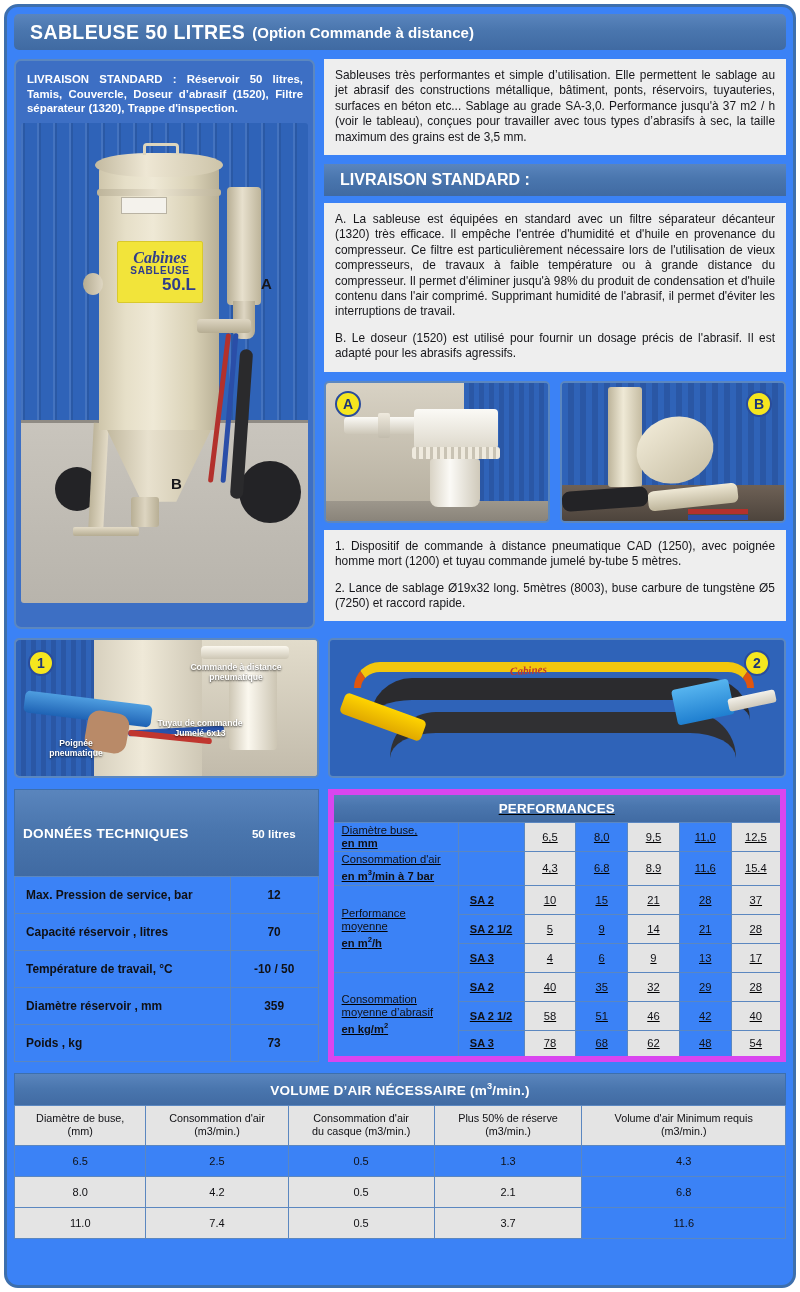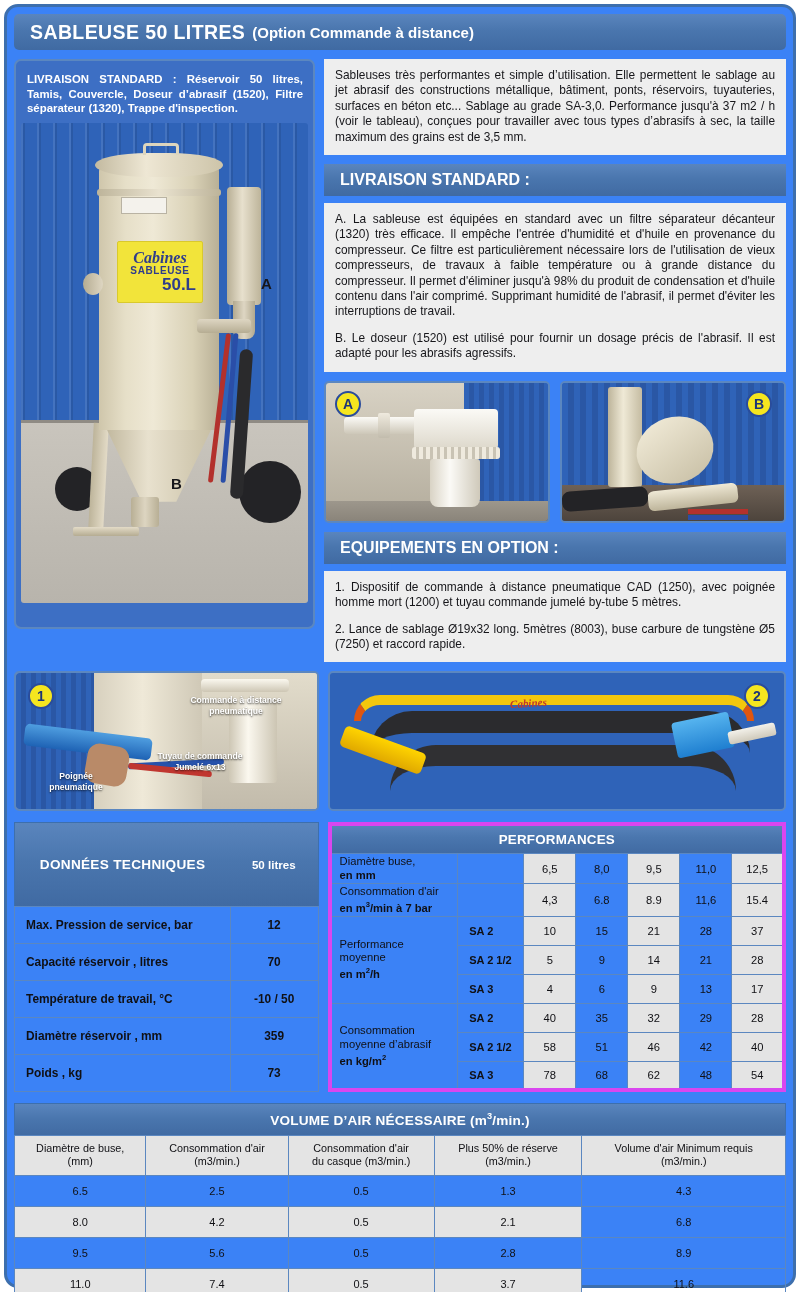--- a/index.html
+++ b/index.html
@@ -238,28 +238,28 @@
 
   
   .tables { display:flex; gap:9px; margin-top:11px; }
   table { border-collapse:collapse; }
   .thead-blue {
     background:linear-gradient(180deg,#5a85bd 0%,#4a76ae 45%,#406aa2 100%);
     color:#ffffff; font-weight:bold;
   }
   
   .tdt { width:307px; border:1px solid #3d6fad; }
-  .tdt th.h1 { font-size:13.6px; letter-spacing:.3px; padding:8px 8px; text-align:center;}
+  .tdt th.h1 { font-size:13.6px; letter-spacing:.3px; padding:8px 8px; text-align:left;}
   .tdt th.h2 { font-size:11.6px; padding:8px 0; text-align:center; width:88px;}
   .tdt td { border:1px solid #5b87c0; font-size:11.9px; height:37px; }
   .tdt td.k { font-weight:bold; padding-left:11px; color:#101014; }
   .tdt td.v { text-align:center; font-weight:bold; color:#101014;margin-top:34px; }
 
   
-  .tpf { width:462px; border:4px solid #d946ef; }
+  .tpf { width:462px; border:6px solid #d946ef;text-decoration:underline; }
   .tpf th.h1 { font-size:13.4px; padding:6px 0; text-align:center; letter-spacing:.2px;}
   .tpf td { border:1px solid #5b87c0; font-size:11.2px; height:29px; color:#101014; }
   .tpf td.lbl { padding-left:8px; width:128px; line-height:13.2px; }
   .tpf td.lbl b { font-weight:bold; }
   .tpf td.sub { text-align:left; padding-left:11px; width:66px; font-weight:bold; font-size:11px;}
   .tpf td.num { text-align:center; width:52px; }
   .shade { background:#e4e4e4; }
 
   
   .tva { width:100%; border:1px solid #3d6fad; margin-top:11px; }
@@ -348,21 +348,20 @@
           <div class="pb-col"></div>
           <div class="pb-dos"></div>
           <div class="pb-out"></div>
           <div class="pb-hose"></div>
           <div class="pb-red"></div>
           <div class="pb-blue"></div>
           <div class="badge" style="right:12px;top:8px;">B</div>
         </div>
       </div>
 
-      <div class="sechead">EQUIPEMENTS EN OPTION :</div>
 
       <div class="txtbox" style="margin-top:7px;">
         <p>1. Dispositif de commande à distance pneumatique CAD (1250), avec poignée homme mort (1200) et tuyau commande jumelé by-tube 5 mètres.</p>
         <p>2. Lance de sablage Ø19x32 long. 5mètres (8003), buse carbure de tungstène Ø5 (7250) et raccord rapide.</p>
       </div>
 
     </div>
   </div>
 
   <div class="midrow">
@@ -554,27 +553,20 @@
       <td class="v">4.3</td>
     </tr>
     <tr>
       <td class="v shade">8.0</td>
       <td class="v shade">4.2</td>
       <td class="v shade">0.5</td>
       <td class="v shade">2.1</td>
       <td class="v">6.8</td>
     </tr>
     <tr>
-      <td class="v">9.5</td>
-      <td class="v">5.6</td>
-      <td class="v">0.5</td>
-      <td class="v">2.8</td>
-      <td class="v">8.9</td>
-    </tr>
-    <tr>
       <td class="v shade">11.0</td>
       <td class="v shade">7.4</td>
       <td class="v shade">0.5</td>
       <td class="v shade">3.7</td>
       <td class="v">11.6</td>
     </tr>
 
   </tbody>
     </table>
 

